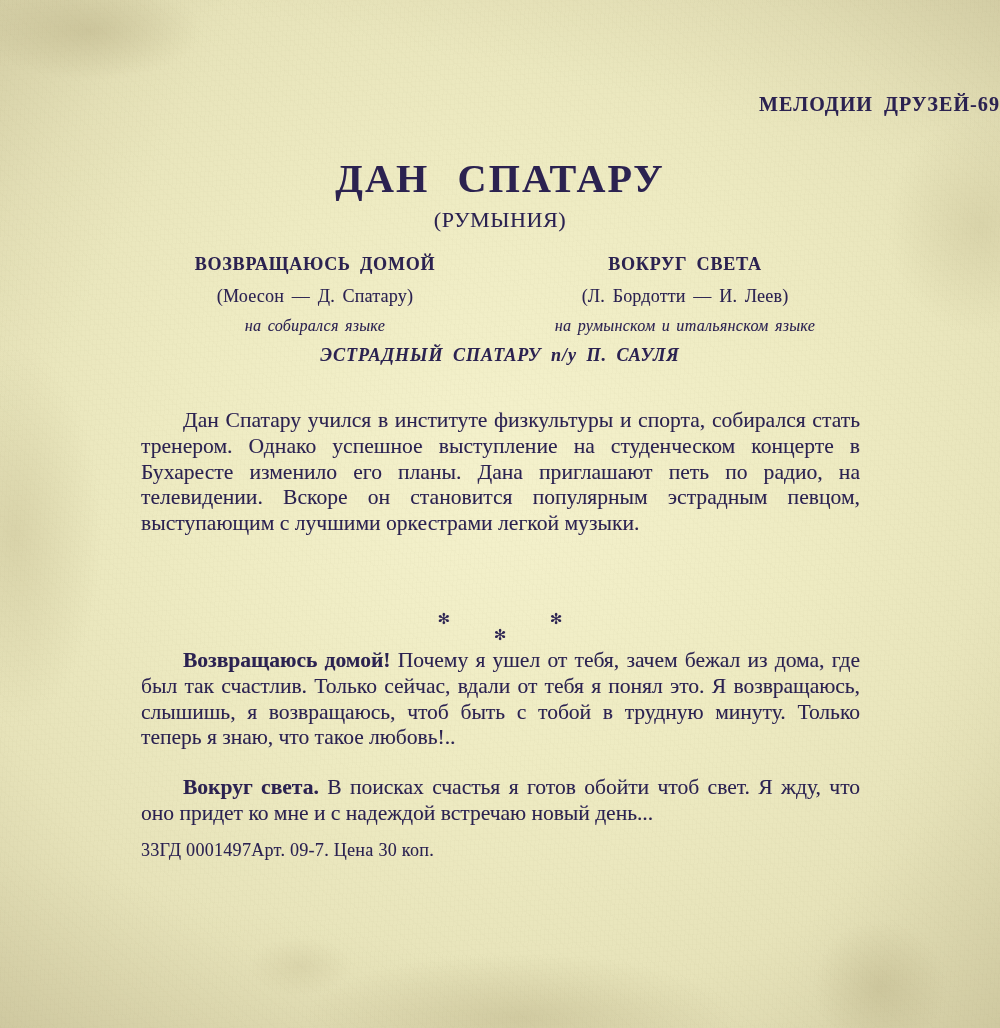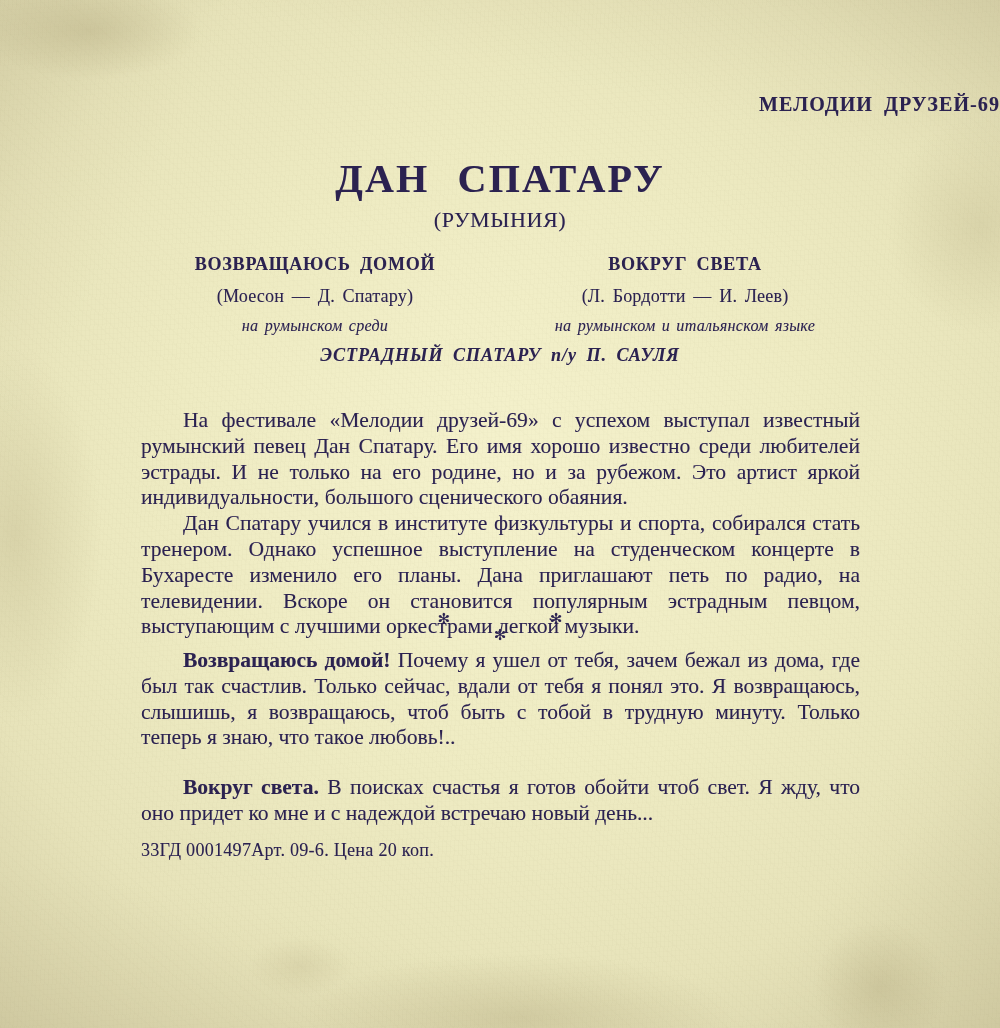--- a/index.html
+++ b/index.html
@@ -234,51 +234,50 @@
 
     <div class="line artist">ДАН  СПАТАРУ</div>
 
     <div class="line country">(РУМЫНИЯ)</div>
 
     <div class="tracks">
 
       <div class="track">
         <div class="track-title">ВОЗВРАЩАЮСЬ ДОМОЙ</div>
         <div class="track-credit">(Моесон — Д.  Спатару)</div>
-        <div class="track-lang">на румынском  среди</div>
+        <div class="track-lang">на собирался  языке</div>
       </div>
 
       <div class="track">
         <div class="track-title">ВОКРУГ  СВЕТА</div>
         <div class="track-credit">(Л. Бордотти — И. Леев)</div>
         <div class="track-lang">на румынском и итальянском языке</div>
       </div>
 
     </div>
 
     <div class="line orchestra">ЭСТРАДНЫЙ СПАТАРУ п/у П. САУЛЯ</div>
 
     <div class="body-block">
-      <p>На фестивале «Мелодии друзей-69» с успехом выступал известный румынский певец Дан Спатару. Его имя хорошо известно среди любителей эстрады. И не только на его родине, но и за рубежом. Это артист яркой индивидуальности, большого сценического обаяния.</p>
       <p>Дан Спатару учился в институте физкультуры и спорта, собирался стать тренером. Однако успешное выступление на студенческом концерте в Бухаресте изменило его планы. Дана приглашают петь по радио, на телевидении. Вскоре он становится популярным эстрадным певцом, выступающим с лучшими оркестрами легкой музыки.</p>
     </div>
 
     <div class="ornament">
       <div class="row1">✻  ✻</div>
       <div class="row2">✻</div>
     </div>
 
     <div class="lyrics-block">
       <p>
         <span class="lyric-lead">Возвращаюсь домой!</span><span> Почему я ушел от тебя, зачем бежал из дома, где был так счастлив. Только сейчас, вдали от тебя я понял это. Я возвращаюсь, слышишь, я возвращаюсь, чтоб быть с тобой в трудную минуту. Только теперь я знаю, что такое любовь!..</span>
       </p>
       <p>
         <span class="lyric-lead">Вокруг света.</span><span> В поисках счастья я готов обойти чтоб свет. Я жду, что оно придет ко мне и с надеждой встречаю новый день...</span>
       </p>
     </div>
 
     <div class="footer">
       <span>33ГД 0001497</span>
-      <span>Арт. 09-6. Цена 20 коп.</span>
+      <span>Арт. 09-7. Цена 30 коп.</span>
     </div>
 
   </div>
 </div>
 
 </body></html>

